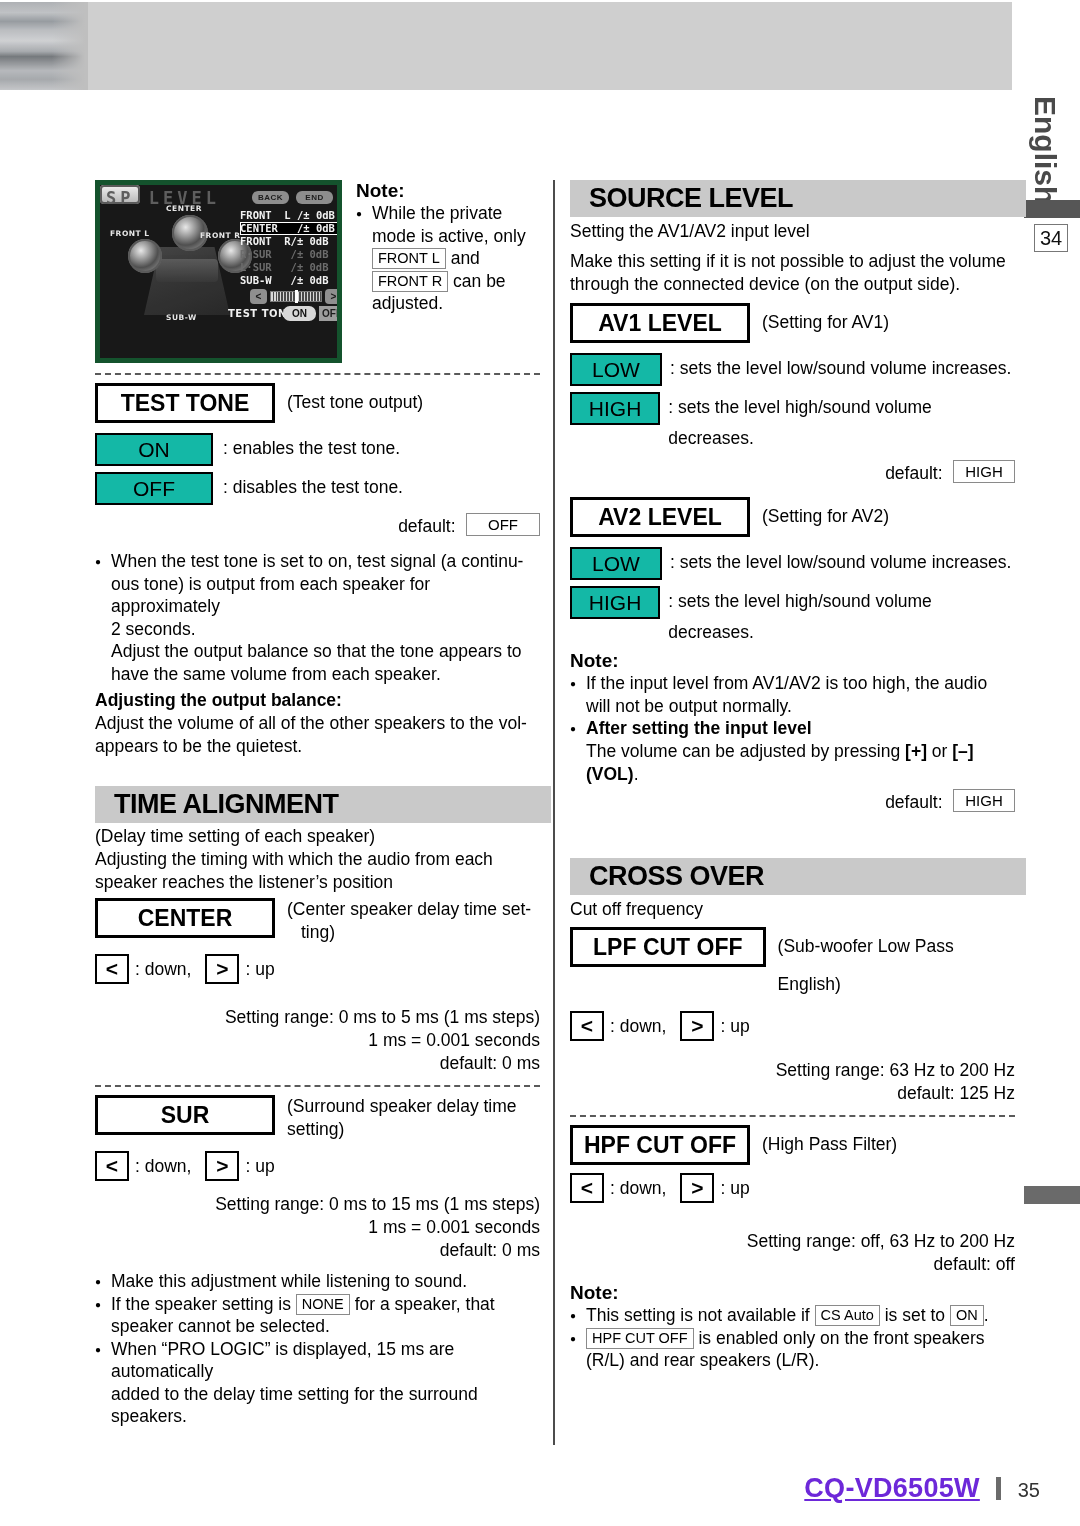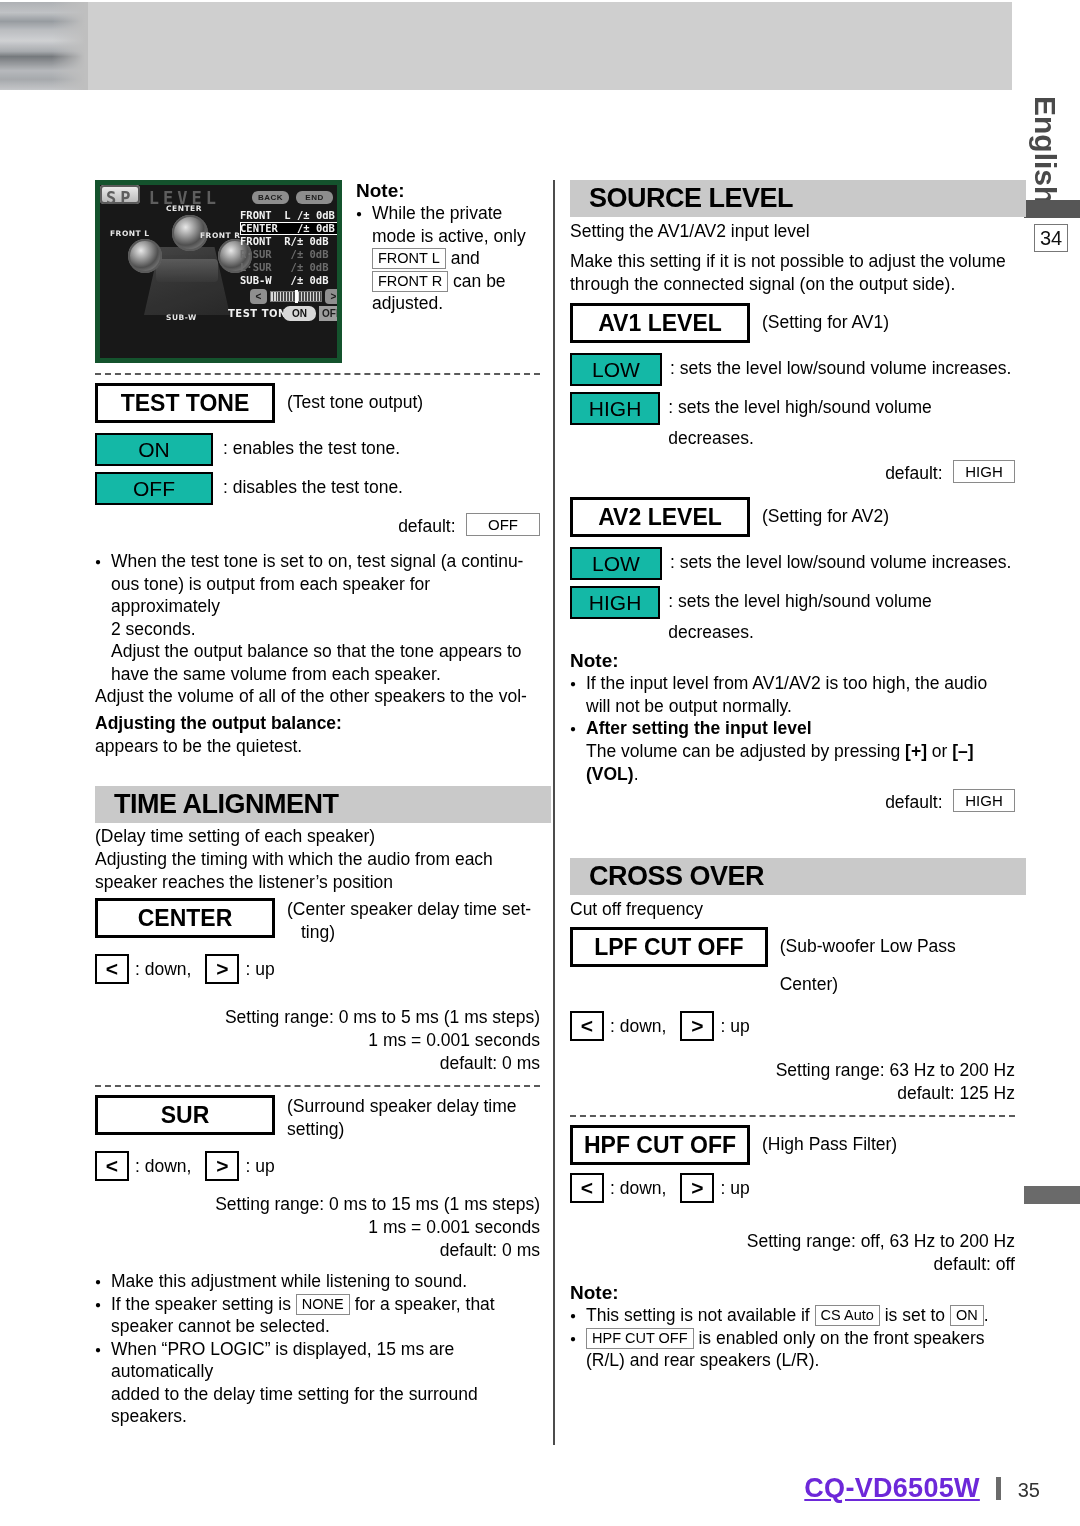--- a/index.html
+++ b/index.html
@@ -259,22 +259,22 @@
   </div>
 
   <div class="bullet-li" style="margin-top:12px;">
     <span>When the test tone is set to on,  test signal (a continu-</span><br>
     <span>ous tone) is output from each speaker for approximately</span><br>
     <span>2 seconds.</span><br>
     <span>Adjust the output balance so that the tone appears to</span><br>
     <span>have the same volume from each speaker.</span>
   </div>
 
+  <div class="para b" style="margin-top:4px;">Adjusting the output balance:</div>
   <div class="para">Adjust the volume of all of the other speakers to the vol-</div>
-  <div class="para b" style="margin-top:4px;">Adjusting the output balance:</div>
   <div class="para">appears to be the quietest.</div>
 
   <div class="sec-head" style="margin-top:28px;width:437px;">TIME ALIGNMENT</div>
   <div class="para" style="margin-top:2px;">(Delay time setting of each speaker)</div>
   <div class="para">Adjusting the timing with which the audio from each</div>
   <div class="para">speaker reaches the listener’s position</div>
 
   <div class="row-flex" style="margin-top:4px;">
     <div class="btn-big" style="width:180px;">CENTER</div>
     <div style="margin-left:12px;">
@@ -328,21 +328,21 @@
     <span>When “PRO LOGIC” is displayed, 15 ms are automatically</span><br>
     <span>added to the delay time setting for the surround speakers.</span>
   </div>
 </div>
 
 <div class="col" id="col-right">
 
   <div class="sec-head" style="width:437px;">SOURCE LEVEL</div>
   <div class="para" style="margin-top:3px;">Setting the AV1/AV2 input level</div>
   <div class="para" style="margin-top:7px;">Make this setting if it is not possible to adjust the volume</div>
-  <div class="para">through the connected signal (on the output side).</div>
+  <div class="para">through the connected device (on the output side).</div>
 
   <div class="row-flex" style="margin-top:7px;">
     <div class="btn-big" style="width:180px;">AV1 LEVEL</div>
     <div class="para" style="margin-left:12px;line-height:38px;">(Setting for AV1)</div>
   </div>
 
   <div class="row-flex" style="margin-top:10px;">
     <div class="btn-med" style="width:92px;">LOW</div>
     <div class="para" style="margin-left:8px;line-height:31px;">: sets the level low/sound volume increases.</div>
   </div>
@@ -385,21 +385,21 @@
   <div class="right" style="margin-top:4px;">
     <span class="para">default:</span>
     <span class="btn-small" style="width:62px;margin-left:6px;">HIGH</span>
   </div>
 
   <div class="sec-head" style="margin-top:44px;width:437px;">CROSS OVER</div>
   <div class="para" style="margin-top:3px;">Cut off frequency</div>
 
   <div class="row-flex" style="margin-top:6px;">
     <div class="btn-big" style="width:201px;">LPF CUT OFF</div>
-    <div class="para" style="margin-left:12px;line-height:38px;">(Sub-woofer Low Pass Center)</div>
+    <div class="para" style="margin-left:12px;line-height:38px;">(Sub-woofer Low Pass English)</div>
   </div>
   <div class="row-flex" style="margin-top:8px;align-items:center;">
     <div class="btn-arrow">&lt;</div>
     <div class="para" style="margin-left:6px;">: down,</div>
     <div class="btn-arrow" style="margin-left:14px;">&gt;</div>
     <div class="para" style="margin-left:6px;">: up</div>
   </div>
   <div class="right para" style="margin-top:18px;">Setting range: 63 Hz to 200 Hz</div>
   <div class="right para">default: 125 Hz</div>
 

